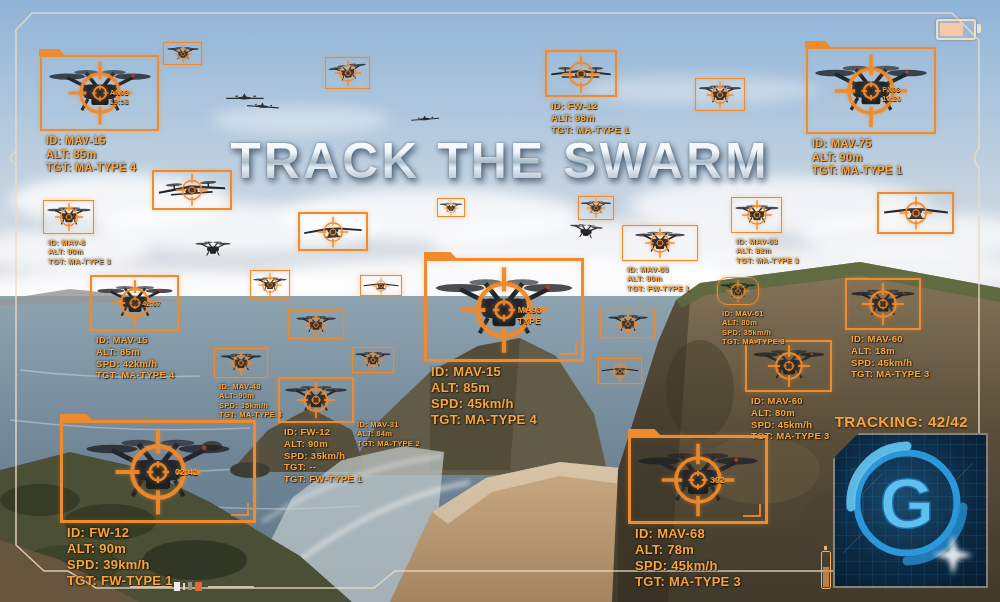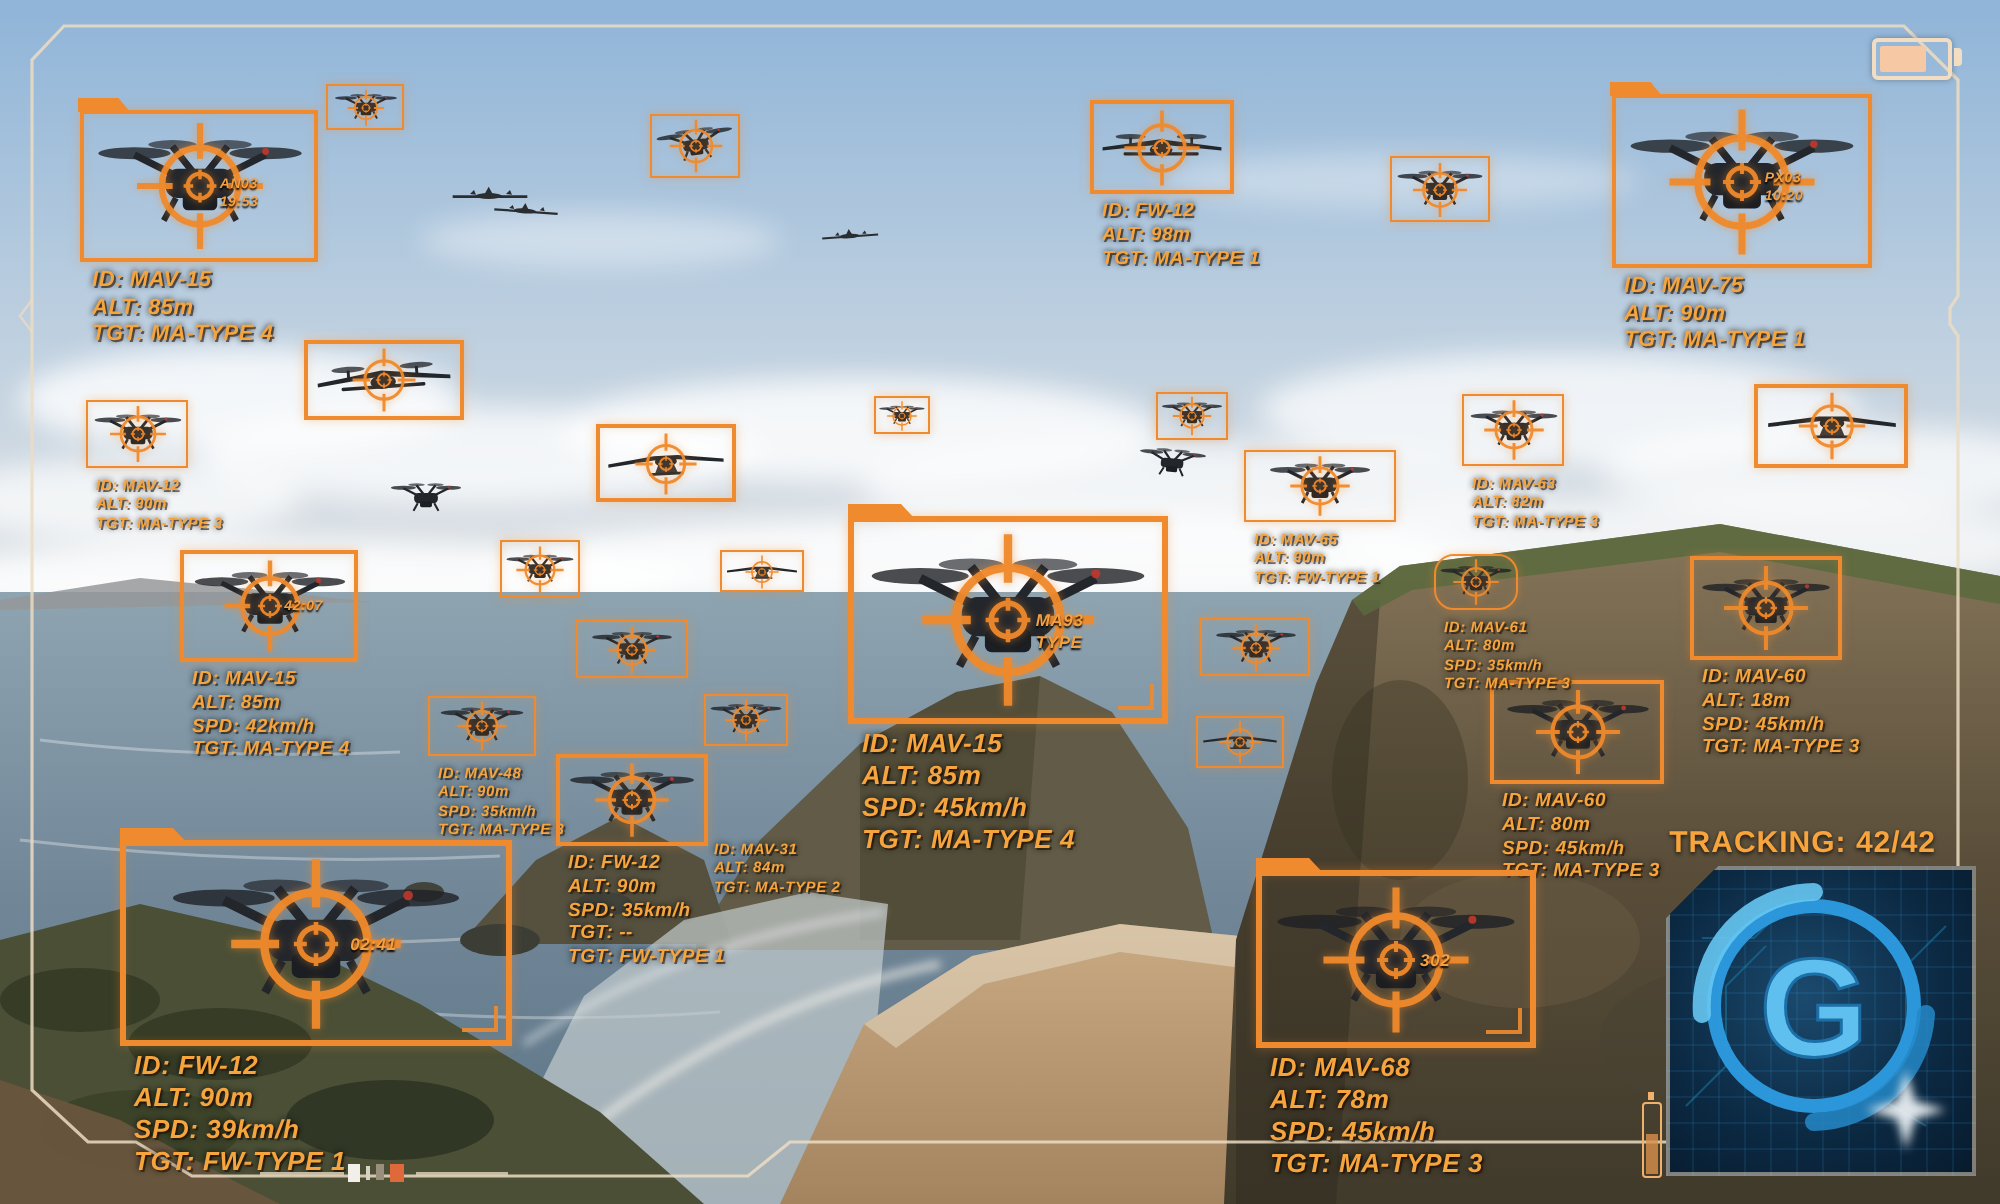--- a/index.html
+++ b/index.html
@@ -43,21 +43,21 @@
   .meter::after{content:"";position:absolute;left:1px;right:1px;bottom:1px;height:55%;background:rgba(217,143,74,.8);}
 
   
   .ticker{position:absolute;left:130px;top:580px;width:124px;height:13px;z-index:6;}
   .ticker .line{position:absolute;top:6px;height:2px;background:#d9cdb4;opacity:.85;}
   .ticker .b{position:absolute;top:2px;}
 
   
   #targets{position:absolute;inset:0;z-index:4;}
   .target{position:absolute;border-style:solid;border-color:#ef8b2e;
-    box-shadow:0 0 5px rgba(239,139,46,.35), inset 0 0 5px rgba(239,139,46,.18);font-style:italic;}
+    box-shadow:0 0 5px rgba(239,139,46,.35), inset 0 0 5px rgba(239,139,46,.18);}
   .target.s-lg::before,.target.s-md::before{content:"";position:absolute;top:-9px;left:-3px;
     width:34px;height:8px;background:#ef8b2e;clip-path:polygon(0 0,78% 0,100% 100%,0 100%);}
   .target.s-md::before{width:26px;height:7px;top:-8px;}
   .target.s-lg::after{content:"";position:absolute;right:4px;bottom:4px;width:16px;height:11px;
     border-right:2.5px solid #ef8b2e;border-bottom:2.5px solid #ef8b2e;opacity:.9;}
   .drone{position:absolute;left:50%;top:50%;width:90%;height:80%;transform:translate(-50%,-50%);}
   .drone svg{width:100%;height:100%;}
   .sil{position:absolute;}
   .sil svg{width:100%;height:100%;}
   .reticle{position:absolute;left:50%;top:50%;transform:translate(-50%,-50%);
@@ -157,20 +157,21 @@
     <ellipse cx="195" cy="560" rx="52" ry="20" fill="#2c3322" opacity=".85"></ellipse>
     <ellipse cx="70" cy="565" rx="50" ry="20" fill="#384027" opacity=".8"></ellipse>
     <path d="M0 540 L60 560 120 592 140 602 L0 602 Z" fill="#6a573e" opacity=".9"></path>
   </svg>
 
   <svg class="frame" viewBox="0 0 1000 602">
     <path d="M32 13 H952 L979 40 V148 L975 154 V162 L979 168 V540 L950 571 H395 L374 588 H96 L68 571 H44 L16 545 V30 Z" fill="none" stroke="#ecdcc3" stroke-width="1.6" opacity=".85"></path>
     <path d="M16 150 l-6 8 6 8" fill="none" stroke="#ecdcc3" stroke-width="1.4" opacity=".7"></path>
   </svg>
 
+  <div class="title">TRACK THE SWARM</div>
   <div class="tracking">TRACKING: 42/42</div>
 
   <div class="battery">
     <i class="fill"></i>
     <i class="nub"></i>
   </div>
 
   <div class="logo">
     <svg viewBox="0 0 155 155">
       <g fill="none" stroke="#1f7fa8" stroke-width="1" opacity=".5">
@@ -373,21 +374,21 @@
           </svg></div>
         <div class="reticle" style="width: 30.4px; height: 30.4px;"><svg viewBox="0 0 100 100">
             <g stroke="#f08a2c" fill="none" stroke-width="4.5" opacity=".95">
               <circle cx="50" cy="50" r="28"></circle>
               <circle cx="50" cy="50" r="9" stroke-width="3"></circle>
               <path d="M50 4 V30 M50 70 V96 M4 50 H30 M70 50 H96"></path>
               <path d="M50 38 V45 M50 55 V62 M38 50 H45 M55 50 H62" stroke-width="2.5"></path>
             </g>
           </svg></div>
         <div class="t-label" style="font-size: 7.5px;">
-          <div>ID: MAV-12</div>
+          <div>ID: MAV-8</div>
           <div>ALT: 90m</div>
           <div>TGT: MA-TYPE 3</div>
         </div>
       </div>
       <div class="target s-sm" style="left: 298px; top: 212px; width: 66px; height: 35px; border-width: 2px;">
         <div class="drone" style="transform: translate(-50%, -50%) rotate(-3deg);"><svg viewBox="0 0 140 44" preserveAspectRatio="xMidYMid meet">
             <path d="M2 19 L56 12 84 12 138 19 L138 23 84 17 56 17 2 23 Z" fill="#23262a"></path>
             <ellipse cx="70" cy="19" rx="13" ry="6.5" fill="#23262a"></ellipse>
             <path d="M62 20 L56 34 L84 34 L78 20 Z" fill="#23262a" opacity=".92"></path>
             <path d="M50 32 H90 V35 H50 Z" fill="#23262a"></path>

